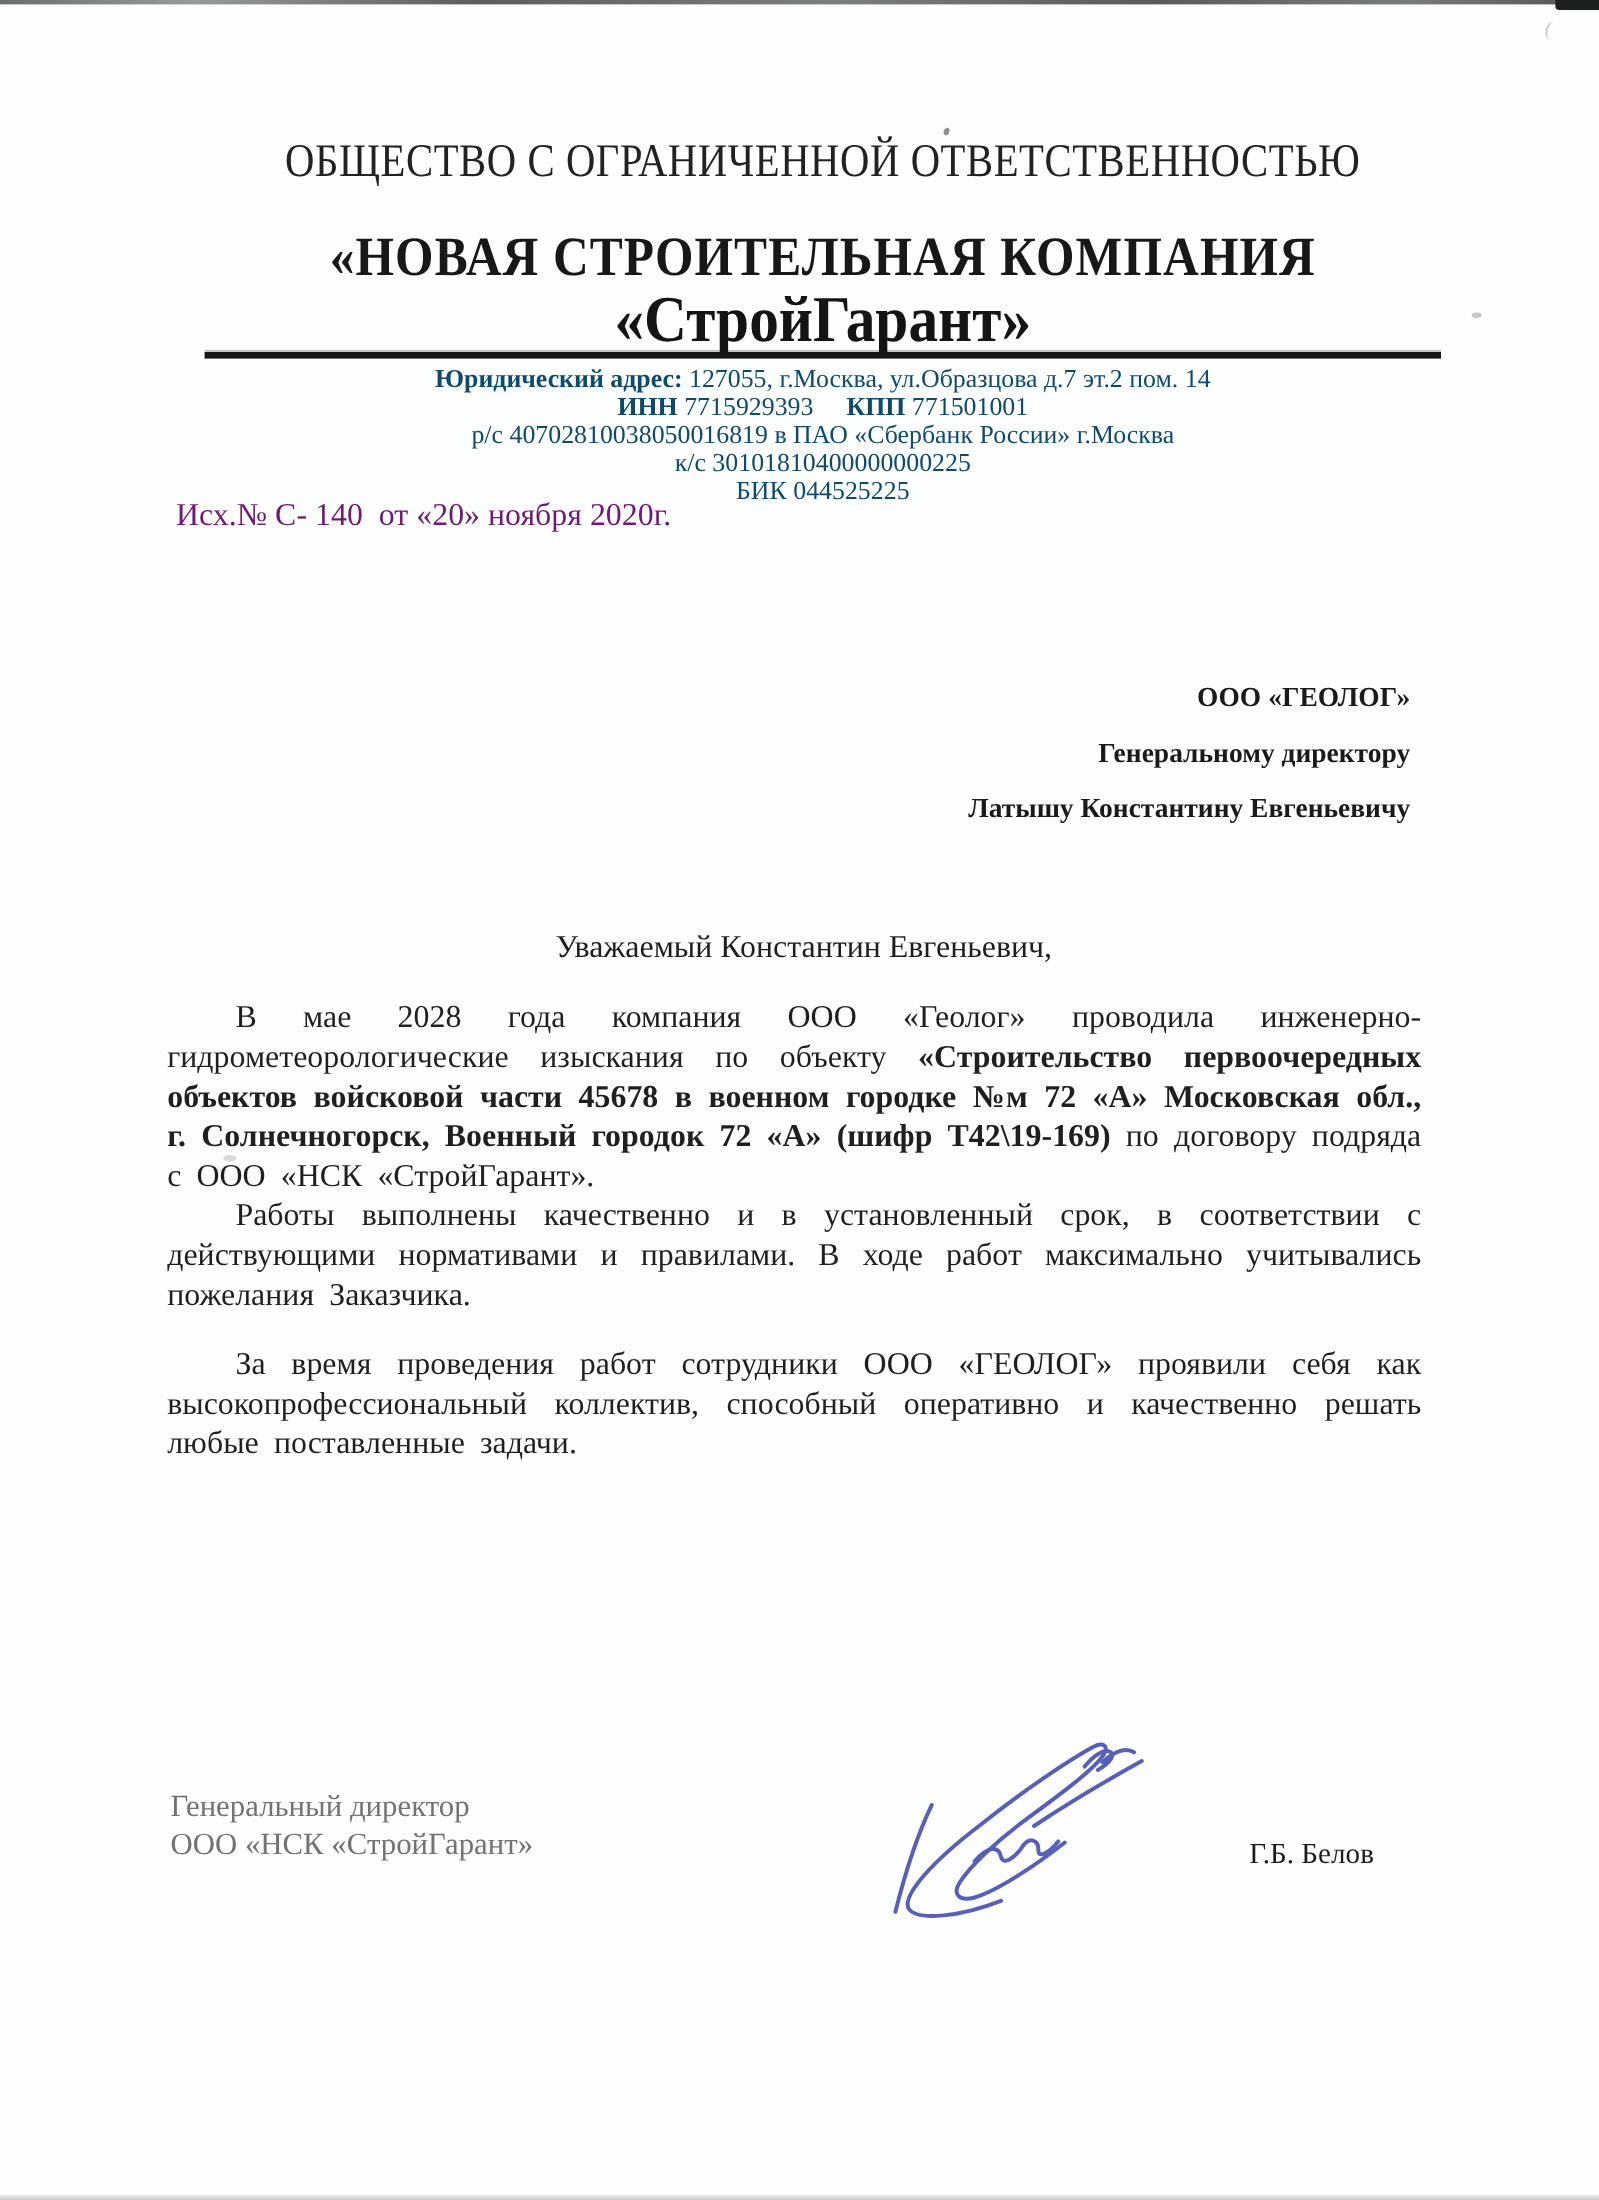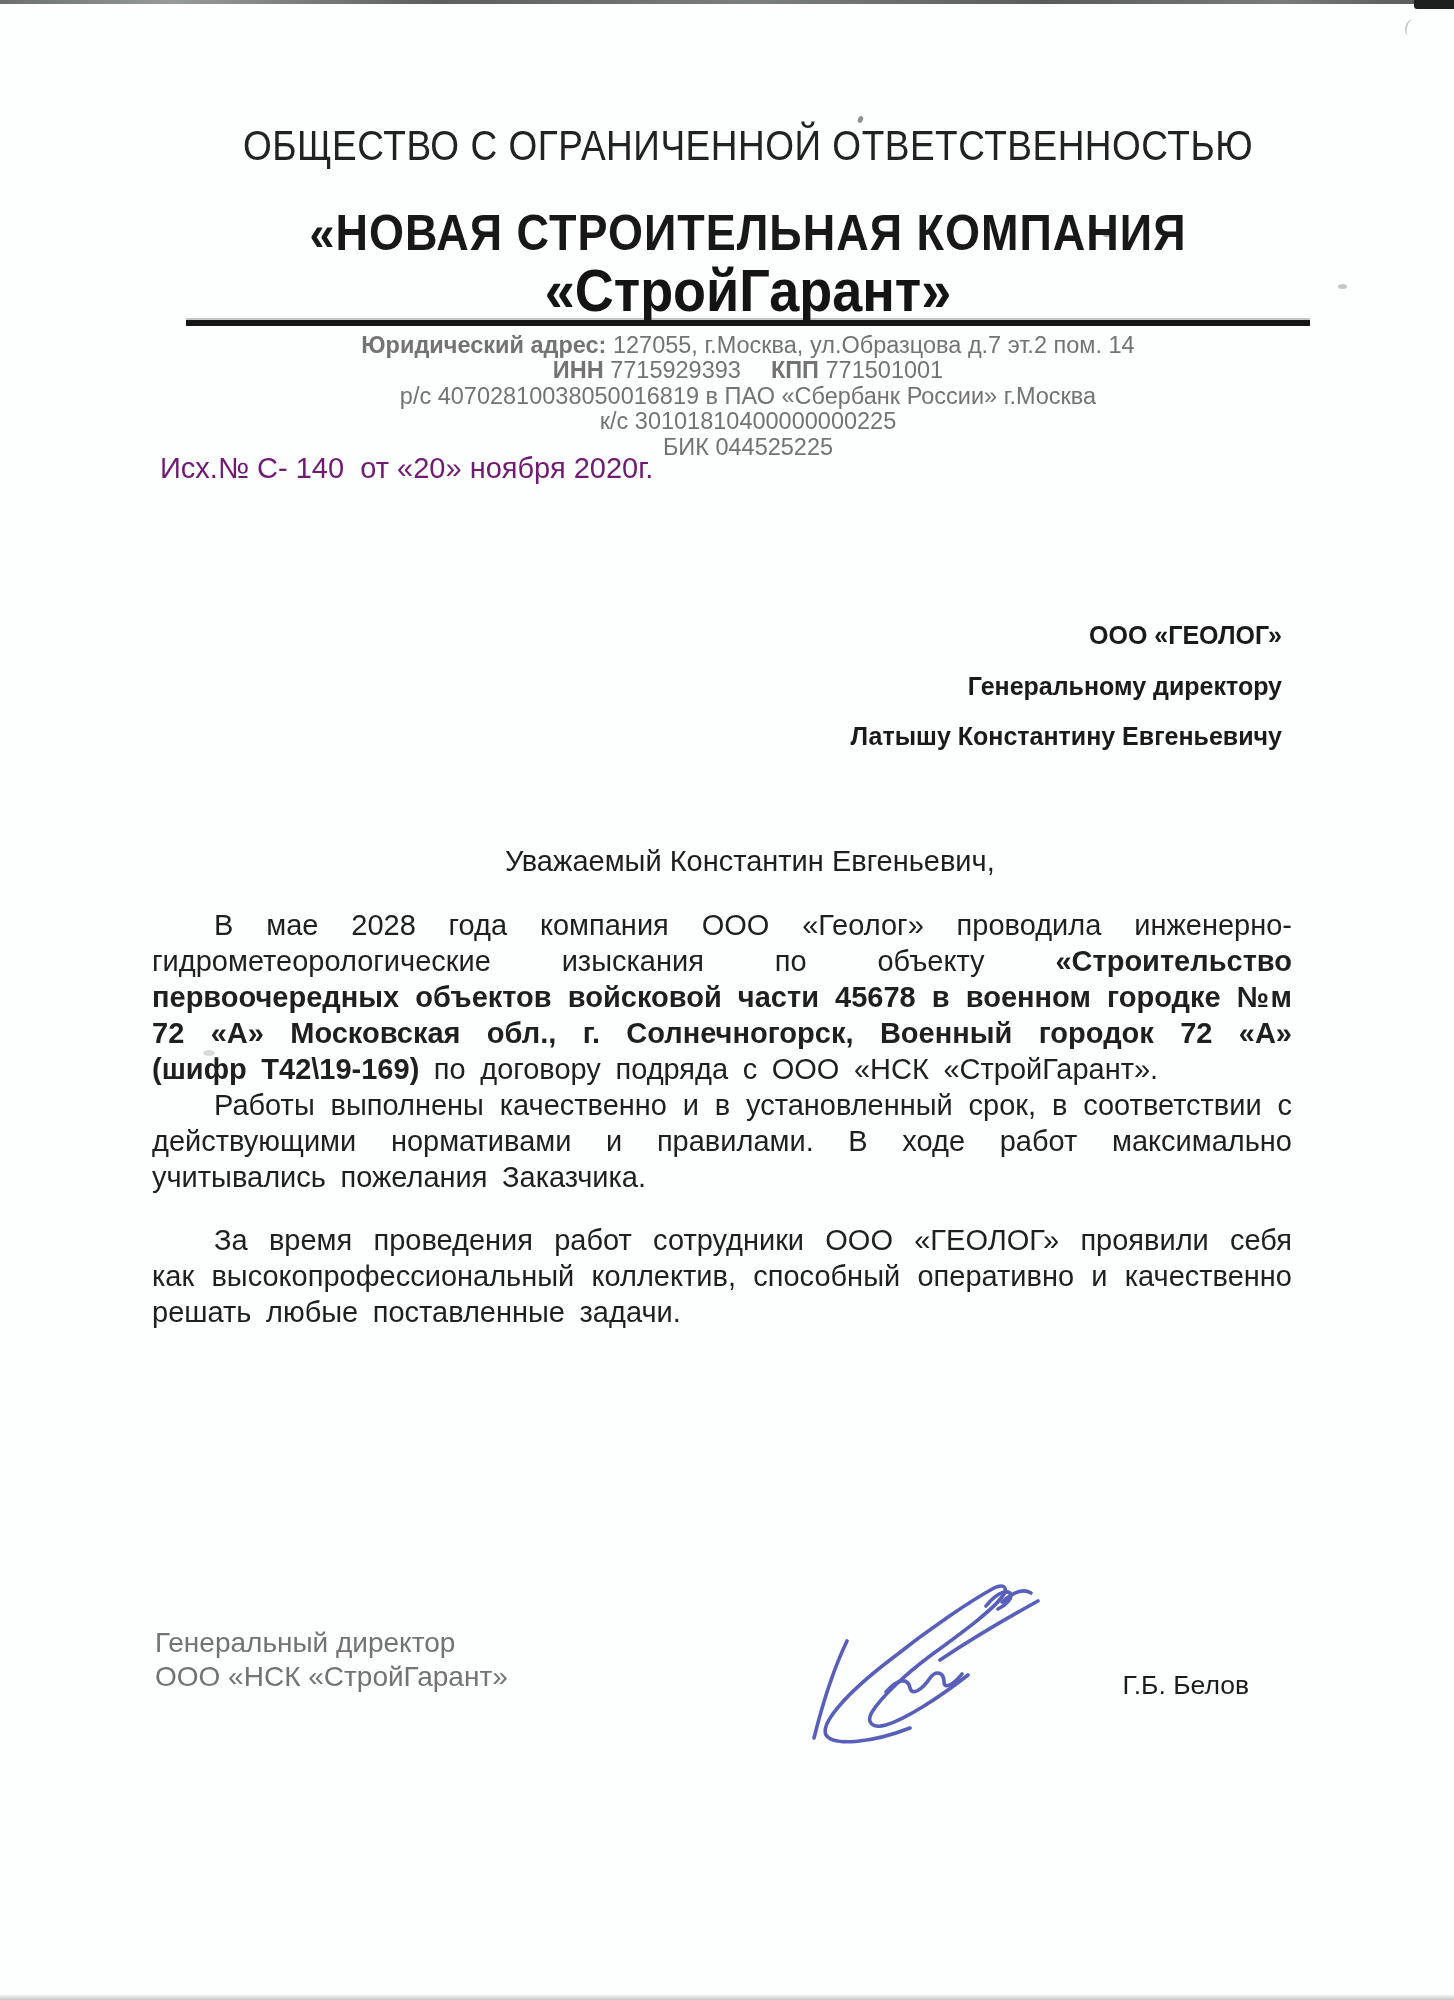--- a/index.html
+++ b/index.html
@@ -1,21 +1,21 @@
 <!DOCTYPE html>
 <html><head>
 <meta charset="utf-8">
 <style>
   html,body{margin:0;padding:0;background:#e8eaea;}
   .page{
     position:relative;
     width:1454px;height:2000px;
     background:#fdfefe;
     overflow:hidden;
-    font-family:Liberation Sans, sans-serif;
+    font-family:Liberation Serif, serif;
     color:#1e1e1e;
   }
   
   .scan-top{
     position:absolute;top:0;left:0;width:100%;height:4px;
     background:linear-gradient(90deg,#454b4a 0%,#7d8382 12%,#313635 30%,#5a605f 52%,#2e3332 72%,#565c5b 88%,#232726 100%);
     opacity:.8;
   }
   .scan-corner-tr{
     position:absolute;top:0;right:0;width:40px;height:9px;
@@ -32,21 +32,21 @@
   .speck-d{top:20px;left:1405px;width:9px;height:16px;background:none;border-left:2px solid #c9c9c9;border-radius:60% 0 0 60%;transform:rotate(14deg);}
   .speck-e{top:1050px;left:203px;width:12px;height:6px;background:#dadada;}
   
   .hdr{position:absolute;left:186px;width:1124px;text-align:center;white-space:nowrap;}
   .org-type{top:122px;font-size:37px;letter-spacing:.5px;transform:scale(1,1.15);transform-origin:center top;color:#222;}
   .company1{top:204px;font-size:45px;font-weight:bold;letter-spacing:1px;transform:scale(1,1.12);transform-origin:center top;color:#181818;}
   .company2{top:256px;font-size:54px;font-weight:bold;transform:scale(1,1.1);transform-origin:center top;color:#141414;}
   .hdr-rule{position:absolute;top:320px;left:186px;width:1124px;height:6px;background:#161616;box-shadow:0 -2px 0 rgba(22,22,22,.25);}
   .requisites{
     position:absolute;top:333px;left:186px;width:1124px;
-    text-align:center;font-size:23.5px;line-height:25.4px;color:#737373;
+    text-align:center;font-size:23.5px;line-height:25.4px;color:#0c4a6e;
   }
   .req-kpp{margin-left:30px;text-align:center;}
   .b{font-weight:bold;}
   .ref-line{position:absolute;top:452px;left:160px;font-size:29px;white-space:pre;color:#701a75;}
   
   .recipient{
     position:absolute;top:610px;right:172px;
     text-align:right;font-weight:bold;font-size:25px;line-height:50.5px;
     color:#1a1a1a;white-space:nowrap;
   }

